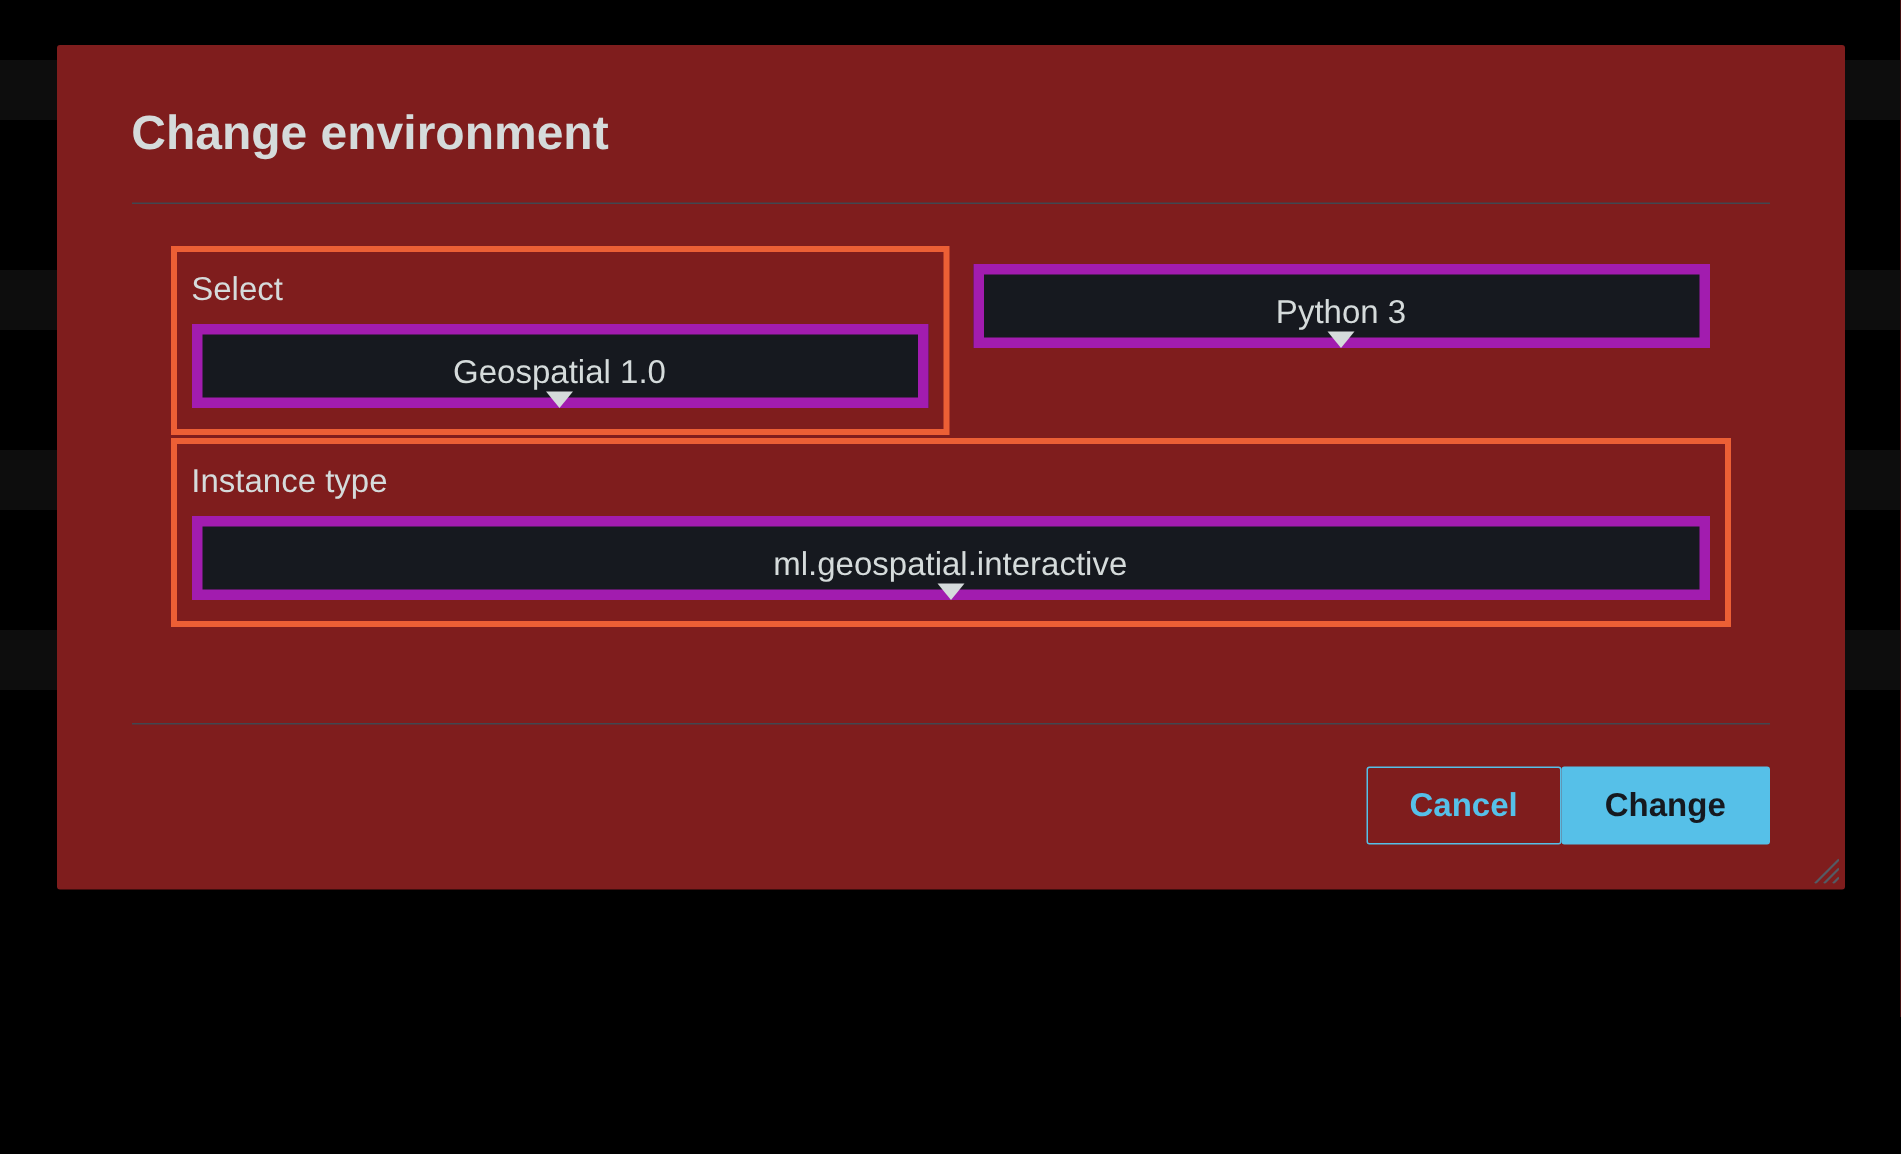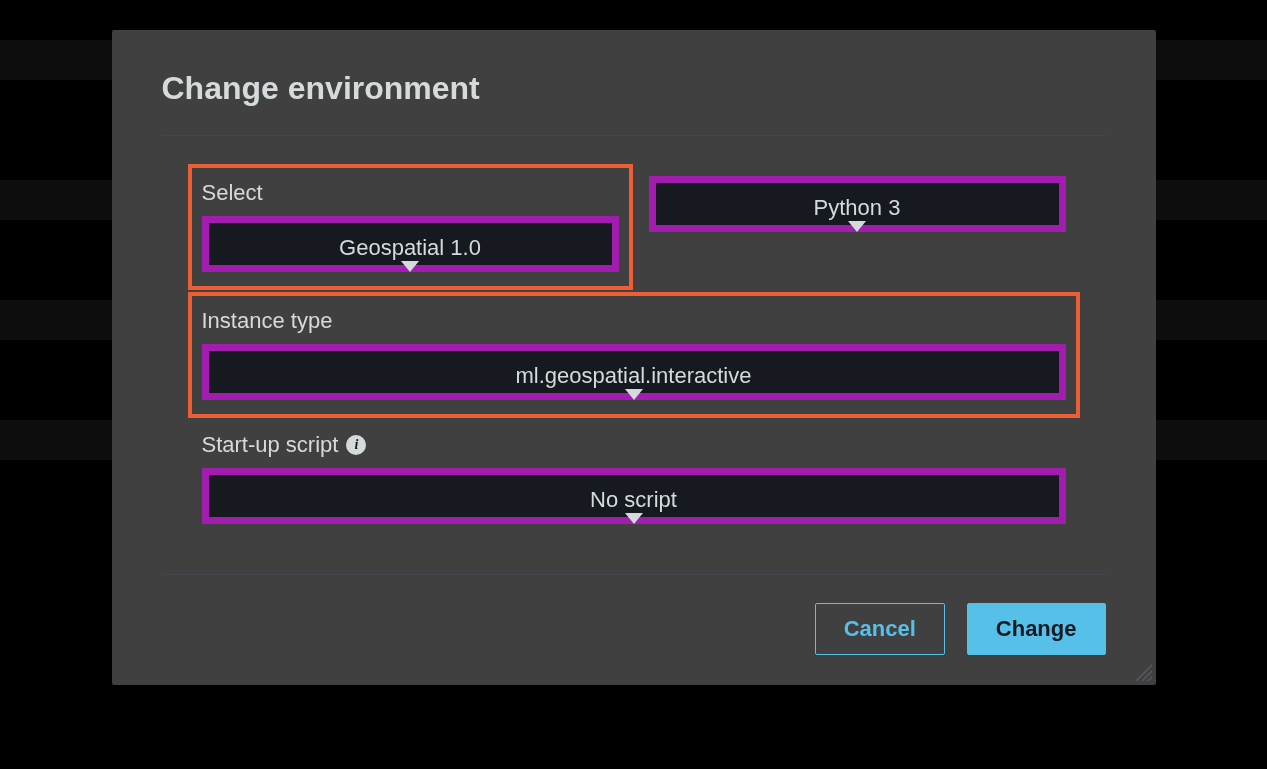--- a/index.html
+++ b/index.html
@@ -19,22 +19,22 @@
       position: relative;
     }
     .backdrop-stripe {
       position: absolute;
       left: 0;
       right: 0;
       height: 40px;
       background: #0d0d0d;
     }
     .modal {
-      background: #404040;
-      width: 1044px;
+      background: #7f1d1d;
+      width: 1192px;
       border-radius: 2px;
       padding: 40px 50px 30px 50px;
       position: relative;
       z-index: 10;
     }
     .modal-title {
       color: #d5dbdb;
       font-size: 32px;
       font-weight: 600;
       margin-bottom: 28px;
@@ -110,21 +110,20 @@
       border: 4px solid #ec5f35;
       padding: 8px 10px 14px 10px;
       margin: -12px -14px;
     }
     .highlight-box .label-row {
       margin-top: 4px;
     }
     .footer {
       display: flex;
       justify-content: flex-end;
-      gap: 22px;
       padding-top: 28px;
     }
     .btn {
       font-size: 22px;
       font-weight: 600;
       padding: 12px 28px;
       border-radius: 2px;
       cursor: pointer;
       border: 1px solid transparent;
     }
@@ -191,32 +190,20 @@
             <span class="field-label">Instance type</span>
           </div>
           <div class="select">
             <span>ml.geospatial.interactive</span>
             <span class="caret-down"></span>
           </div>
         </div>
       </div>
     </div>
 
-    <div class="row" style="margin-bottom:0">
-      <div class="field full">
-        <div class="label-row">
-          <span class="field-label">Start-up script</span>
-          <span class="info-icon">i</span>
-        </div>
-        <div class="select">
-          <span>No script</span>
-          <span class="caret-down"></span>
-        </div>
-      </div>
-    </div>
 
   </div>
 
   <hr class="divider">
 
   <div class="footer">
     <button class="btn btn-cancel">Cancel</button>
     <button class="btn btn-select">Change</button>
   </div>
 

